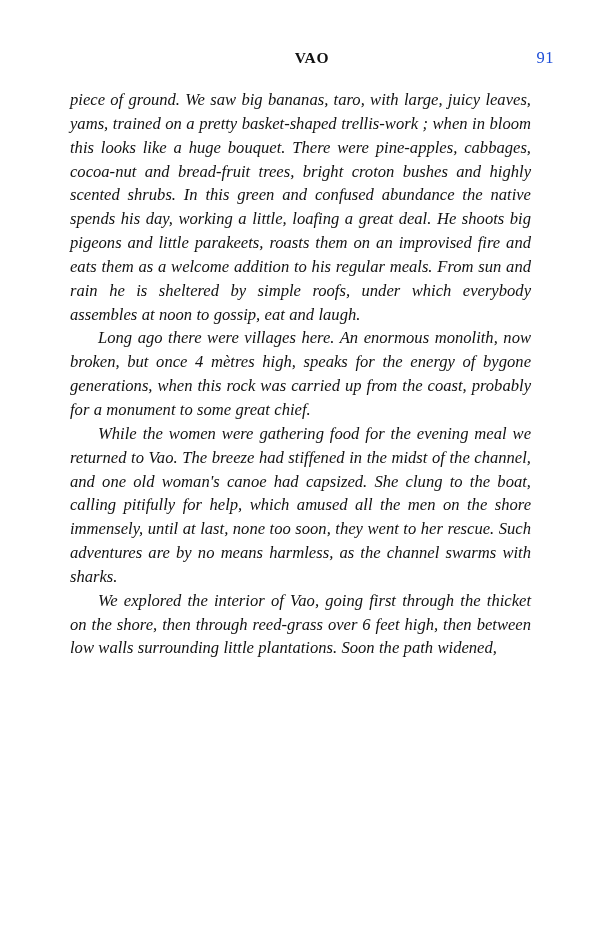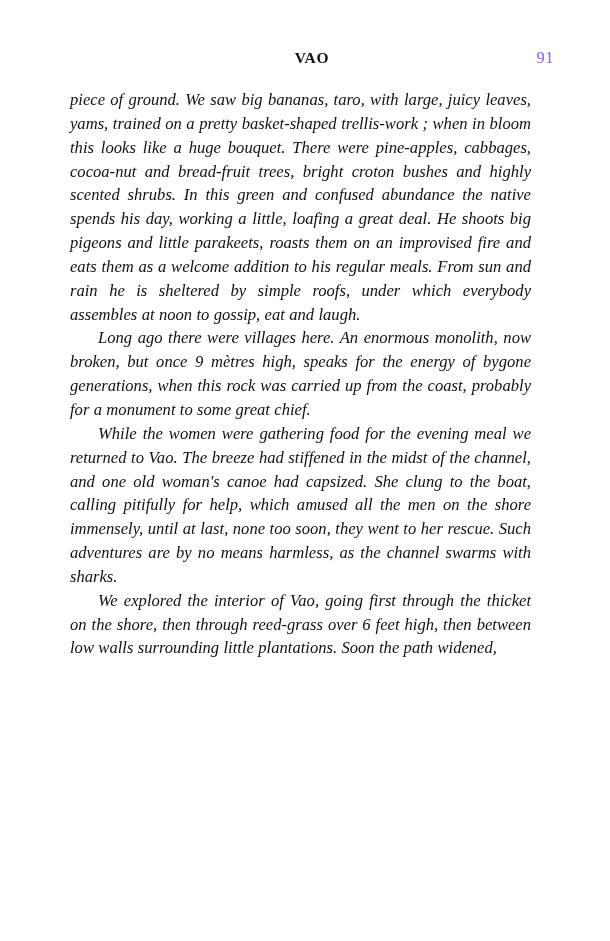--- a/index.html
+++ b/index.html
@@ -44,21 +44,21 @@
 
   .running-head-folio {
     position: absolute;
     right: 0;
     top: 0;
     font-size: 16.5px;
     line-height: 22px;
     font-variant-numeric: oldstyle-nums;
     font-feature-settings: "onum" 1;
     letter-spacing: 0.5px;
-    color: #8b5cf6;
+    color: #1d4ed8;
   }
 
   
   .text-block {
     position: absolute;
     left: 70px;
     top: 88px;
     width: 461px;
   }
 
@@ -85,18 +85,18 @@
 
 <div class="page">
 
   <div class="running-head">
     <div class="running-head-title">VAO</div>
     <div class="running-head-folio">91</div>
   </div>
 
   <div class="text-block">
     <p class="para first">piece of ground.  We saw big bananas, taro, with large, juicy leaves, yams, trained on a pretty basket-shaped trellis-work ; when in bloom this looks like a huge bouquet.  There were pine-apples, cabbages, cocoa-nut and bread-fruit trees, bright croton bushes and highly scented shrubs.  In this green and confused abundance the native spends his day, working a little, loafing a great deal.  He shoots big pigeons and little parakeets, roasts them on an improvised fire and eats them as a welcome addition to his regular meals.  From sun and rain he is sheltered by simple roofs, under which everybody assembles at noon to gossip, eat and laugh.</p>
-    <p class="para">Long ago there were villages here.  An enormous monolith, now broken, but once 9 mètres high, speaks for the energy of bygone generations, when this rock was carried up from the coast, probably for a monument to some great chief.</p>
+    <p class="para">Long ago there were villages here.  An enormous monolith, now broken, but once 4 mètres high, speaks for the energy of bygone generations, when this rock was carried up from the coast, probably for a monument to some great chief.</p>
     <p class="para">While the women were gathering food for the evening meal we returned to Vao.  The breeze had stiffened in the midst of the channel, and one old woman's canoe had capsized.  She clung to the boat, calling pitifully for help, which amused all the men on the shore immensely, until at last, none too soon, they went to her rescue.  Such adventures are by no means harmless, as the channel swarms with sharks.</p>
     <p class="para">We explored the interior of Vao, going first through the thicket on the shore, then through reed-grass over 6 feet high, then between low walls surrounding little plantations.  Soon the path widened,</p>
   </div>
 
 </div>
 
 </body></html>

